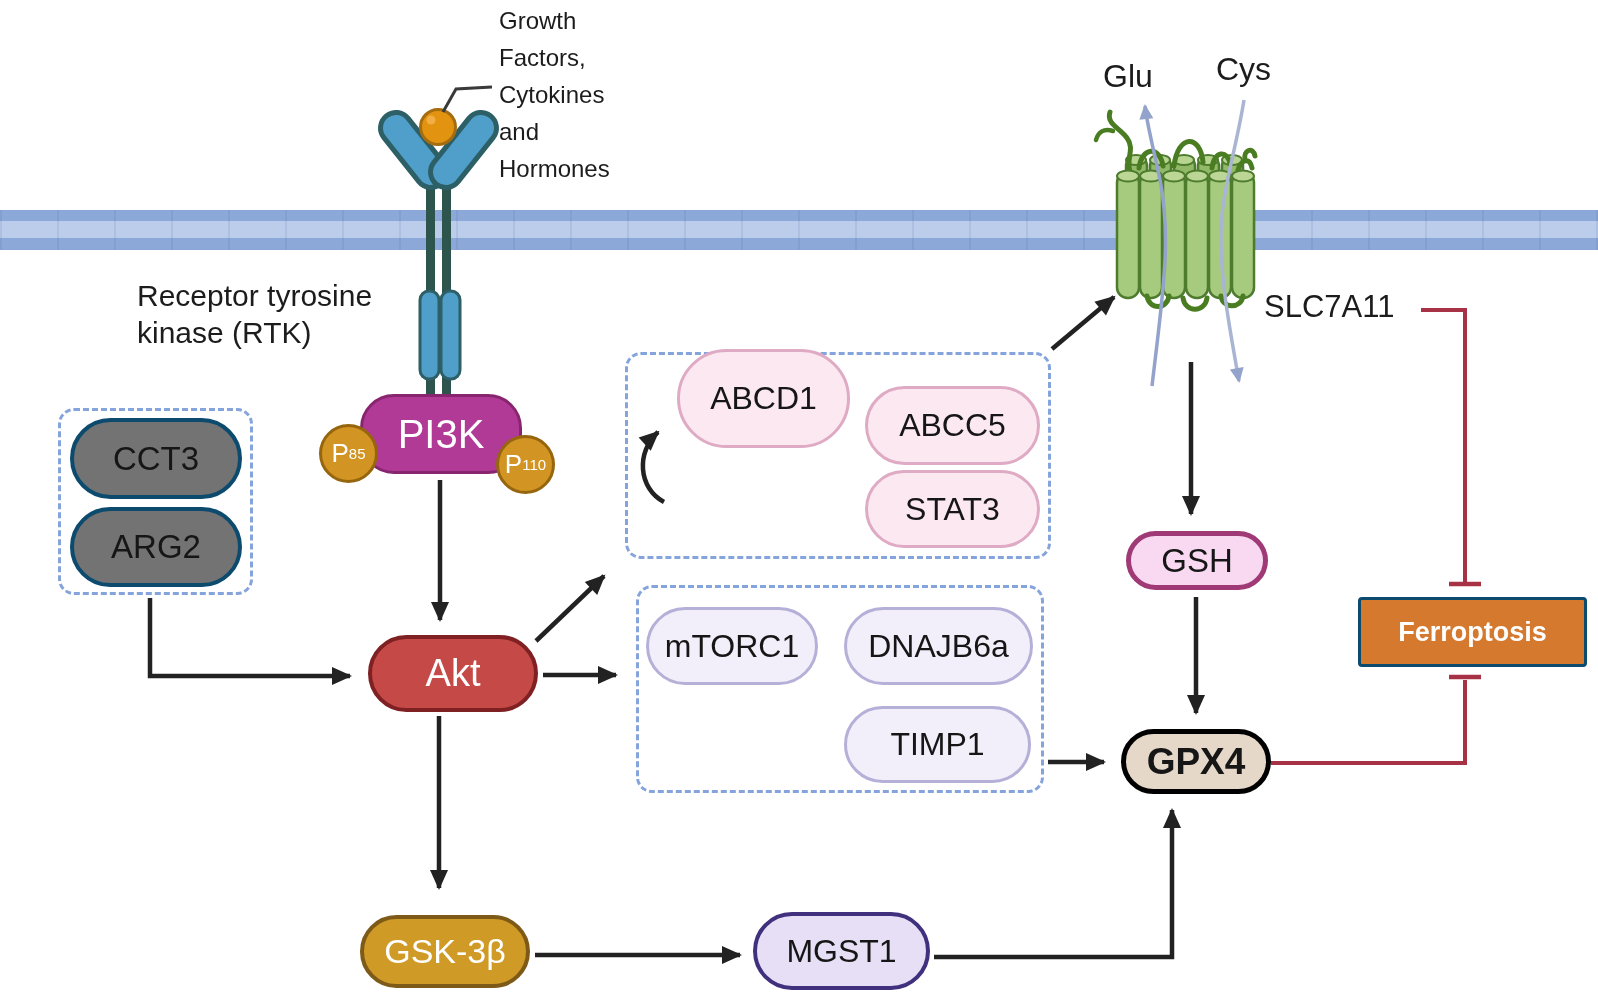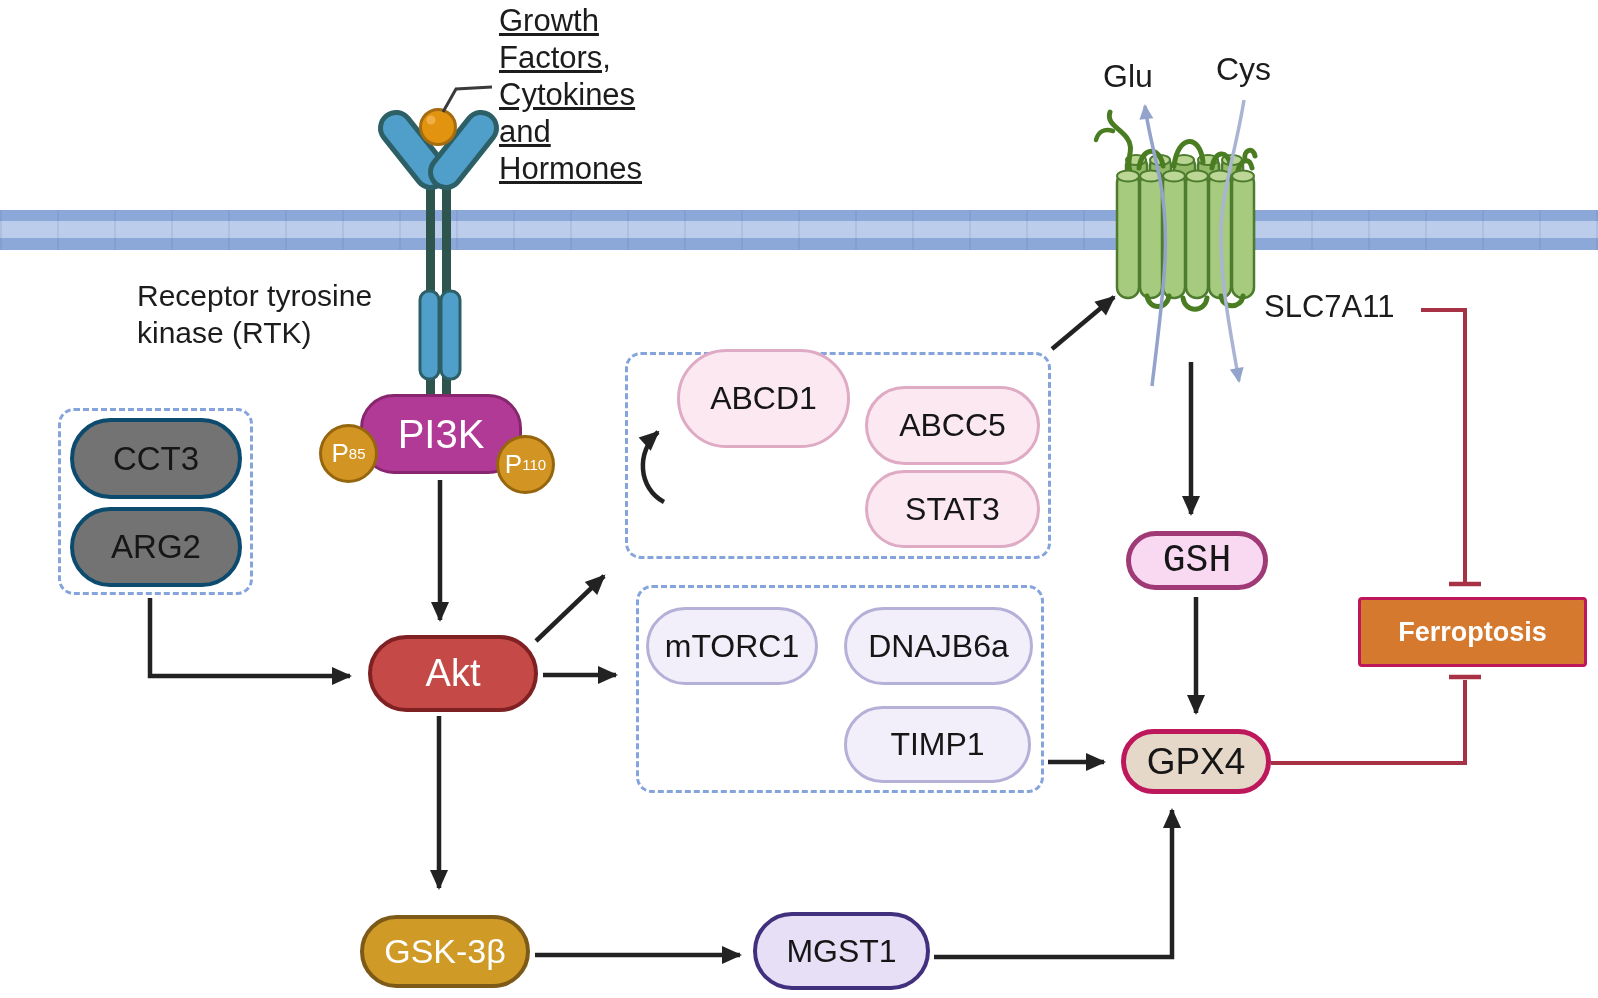--- a/index.html
+++ b/index.html
@@ -9,42 +9,42 @@
   }
   .membrane{
     position:absolute;left:0;top:210px;width:1598px;height:40px;
     background:
       repeating-linear-gradient(90deg, rgba(70,95,150,0.12) 0 2px, rgba(0,0,0,0) 2px 57px),
       linear-gradient(180deg,#8ba8d8 0 28%,#bccdeb 28% 71%,#8ba8d8 71% 100%);
     z-index:1;
   }
   svg.connectors{position:absolute;left:0;top:0;z-index:2;}
   .mlabel{position:absolute;white-space:pre-line;z-index:3;color:#1c1c1c;}
-  .lbl-growth{left:499px;top:2px;font-size:31px;line-height:37px;text-decoration:underline;}
+  .lbl-growth{left:499px;top:2px;font-size:24px;line-height:37px;}
   .lbl-rtk{left:137px;top:277px;font-size:30px;line-height:37px;}
   .lbl-glu{left:1103px;top:58px;font-size:32px;}
   .lbl-cys{left:1216px;top:51px;font-size:32px;}
   .lbl-slc{left:1264px;top:289px;font-size:31px;}
   .group-box{position:absolute;border:3px dashed #85a4dc;border-radius:16px;z-index:3;box-sizing:border-box;}
   .pill{
     position:absolute;display:flex;align-items:center;justify-content:center;
     box-sizing:border-box;border-radius:999px;font-size:32px;z-index:4;color:#161616;
   }
   .mint{background:#737373;border:4px solid #0c4a6e;font-size:33px;}
   .pinkp{background:#fbe8f1;border:3px solid #dfaac4;}
   .lavp{background:#f2eefa;border:3px solid #b5b0d8;}
   .pi3k{background:#b23a97;border:3px solid #87266f;color:#ffffff;font-size:40px;border-radius:34px;}
   .akt{background:#c54a47;border:4px solid #7f2023;color:#ffffff;font-size:38px;}
   .gsk{background:#cf9a26;border:4px solid #7d5a18;color:#ffffff;font-size:34px;text-align:center;}
   .mgst{background:#e6dff6;border:4px solid #40307e;}
-  .gsh{background:#f8d9f1;border:5px solid #a03a76;font-size:38px;font-family:Liberation Mono, monospace;}
-  .gpx4{background:#e5d8c9;border:5px solid #be185d;font-size:37px;}
+  .gsh{background:#f8d9f1;border:5px solid #a03a76;font-size:33px;}
+  .gpx4{background:#e5d8c9;border:5px solid #000000;font-size:37px;font-weight:bold;}
   .ferro{
     position:absolute;display:flex;align-items:center;justify-content:center;z-index:4;
-    background:#d5792f;border:3px solid #be185d;border-radius:4px;
+    background:#d5792f;border:3px solid #0c4a6e;border-radius:4px;
     color:#ffffff;font-size:27px;font-weight:bold;box-sizing:border-box;
   }
   .pcirc{
     position:absolute;width:59px;height:59px;border-radius:50%;z-index:5;
     background:#d29422;border:3px solid #96660e;box-sizing:border-box;
     display:flex;align-items:center;justify-content:center;color:#fff;font-size:26px;
   }
   .pcirc sub{font-size:15px;line-height:1;}
 </style>
 </head>

